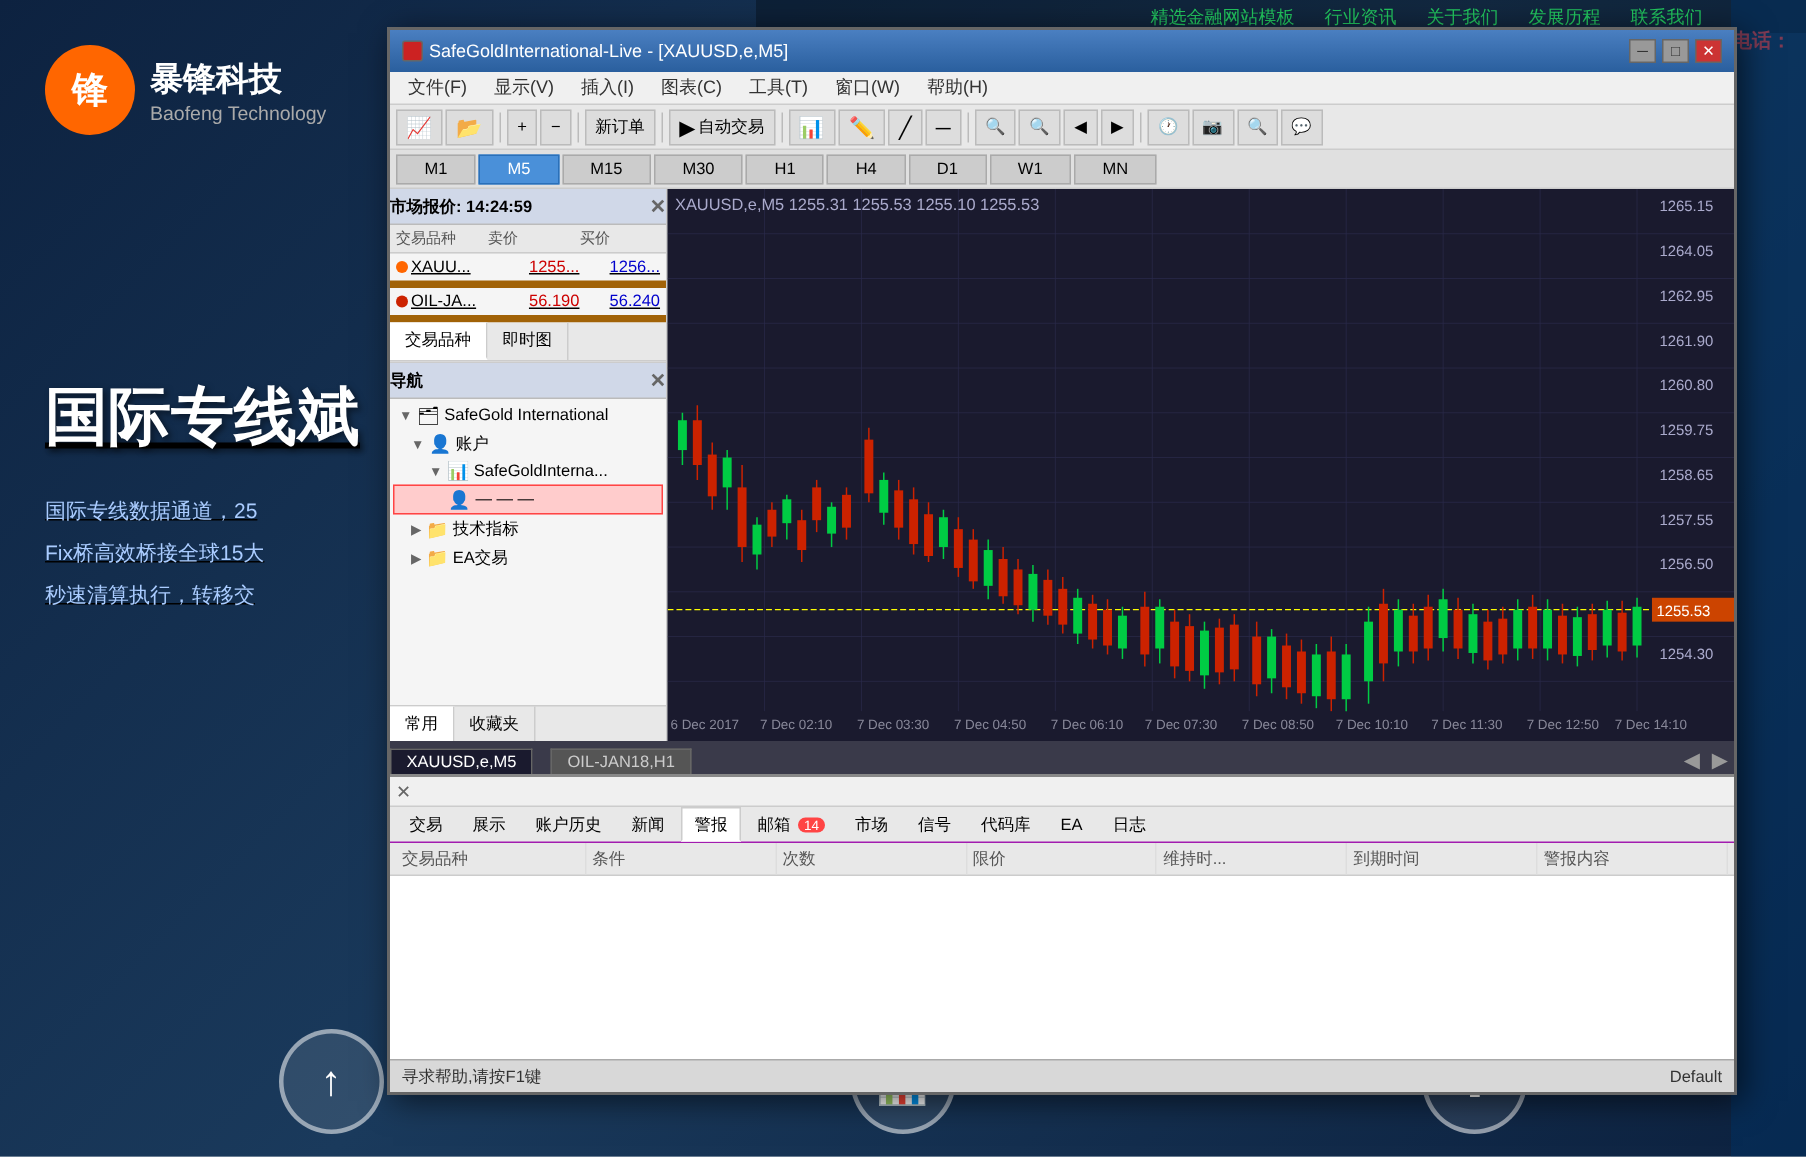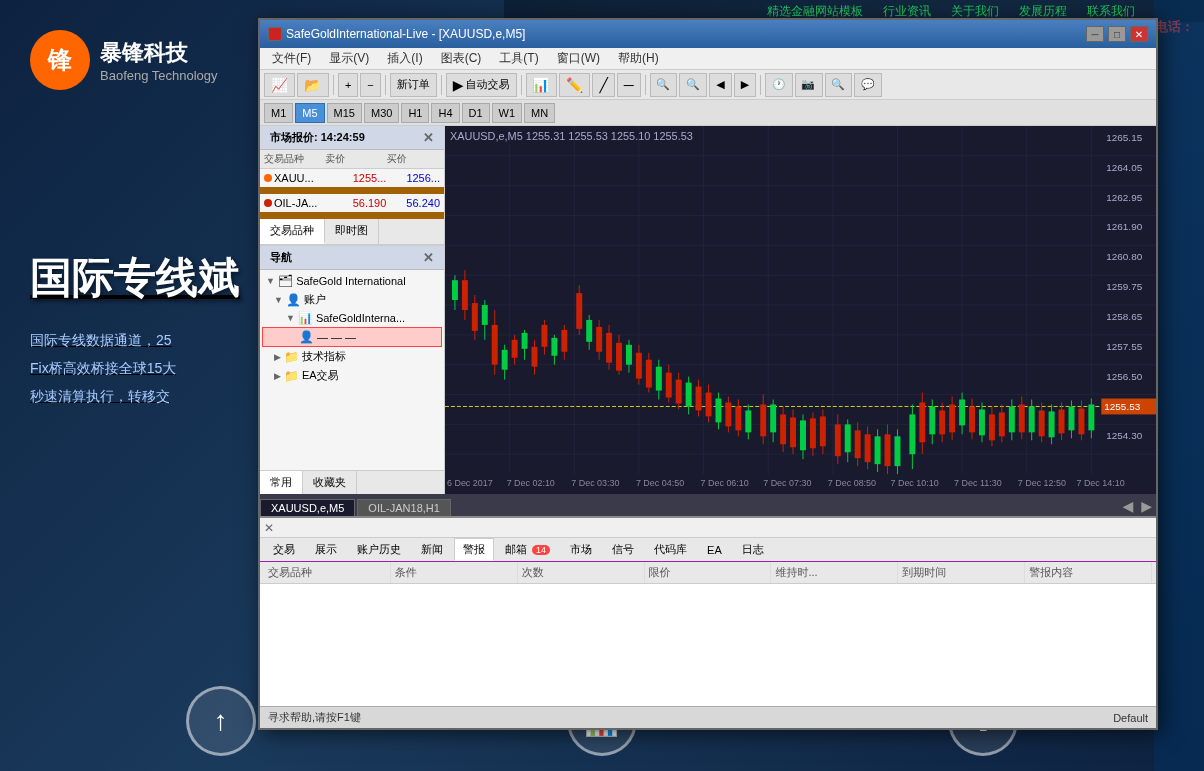--- a/index.html
+++ b/index.html
@@ -173,21 +173,21 @@
       height: 26px;
       background: #e0e0e0;
       border-bottom: 1px solid #ccc;
       display: flex;
       align-items: center;
       padding: 0 4px;
       gap: 2px;
     }
     .tf-btn {
       height: 20px;
-      padding: 0 6px;
+      padding: 0 18px;
       background: #ccc;
       border: 1px solid #aaa;
       cursor: pointer;
       font-size: 11px;
     }
     .tf-btn.active { background: #4a90d9; color: white; border-color: #2a70b9; }
 
     
     .main-content {
       display: flex;
@@ -207,29 +207,29 @@
     
     .market-watch {
       border-bottom: 1px solid #ccc;
     }
     .panel-header {
       height: 24px;
       background: #d0d8e8;
       display: flex;
       align-items: center;
       justify-content: space-between;
-      padding: 0 10px;
+      padding: 0 0;
       font-size: 11px;
       font-weight: bold;
       border-bottom: 1px solid #bbb;
     }
     .panel-close { cursor: pointer; font-size: 13px; color: #666; }
     .market-header { display: flex; background: #e8e8e8; border-bottom: 1px solid #ccc; }
     .market-header div { padding: 2px 4px; flex: 1; color: #555; font-size: 10px; }
-    .market-row { display: flex; border-bottom: 7px solid #a16207; align-items: flex-start; }
+    .market-row { display: flex; border-bottom: 5px solid #a16207; align-items: flex-start; text-decoration: underline; }
     .market-cell { padding: 3px 4px; font-size: 11px; }
     .market-cell.symbol { flex: 1.5; display: flex; align-items: center; gap: 2px; }
     .market-cell.price { flex: 1; color: #cc0000; text-align: right; }
     .market-cell.buy { flex: 1; color: #0000cc; text-align: right; }
     .sym-dot { width: 8px; height: 8px; border-radius: 50%; background: #ff6600; display: inline-block; }
     .sym-dot.red { background: #cc2200; }
 
     
     .watch-tabs {
       display: flex;
@@ -291,21 +291,21 @@
       align-items: flex-end;
     }
     .chart-tab {
       padding: 2px 10px;
       font-size: 11px;
       cursor: pointer;
       background: #555;
       color: #ccc;
       border: 1px solid #666;
       border-bottom: none;
-      margin-right: 2px;
+      margin-right: 12px;
     }
     .chart-tab.active { background: #1a1a2e; color: white; }
 
     .chart-canvas {
       flex: 1;
       position: relative;
       overflow: hidden;
     }
 
     

